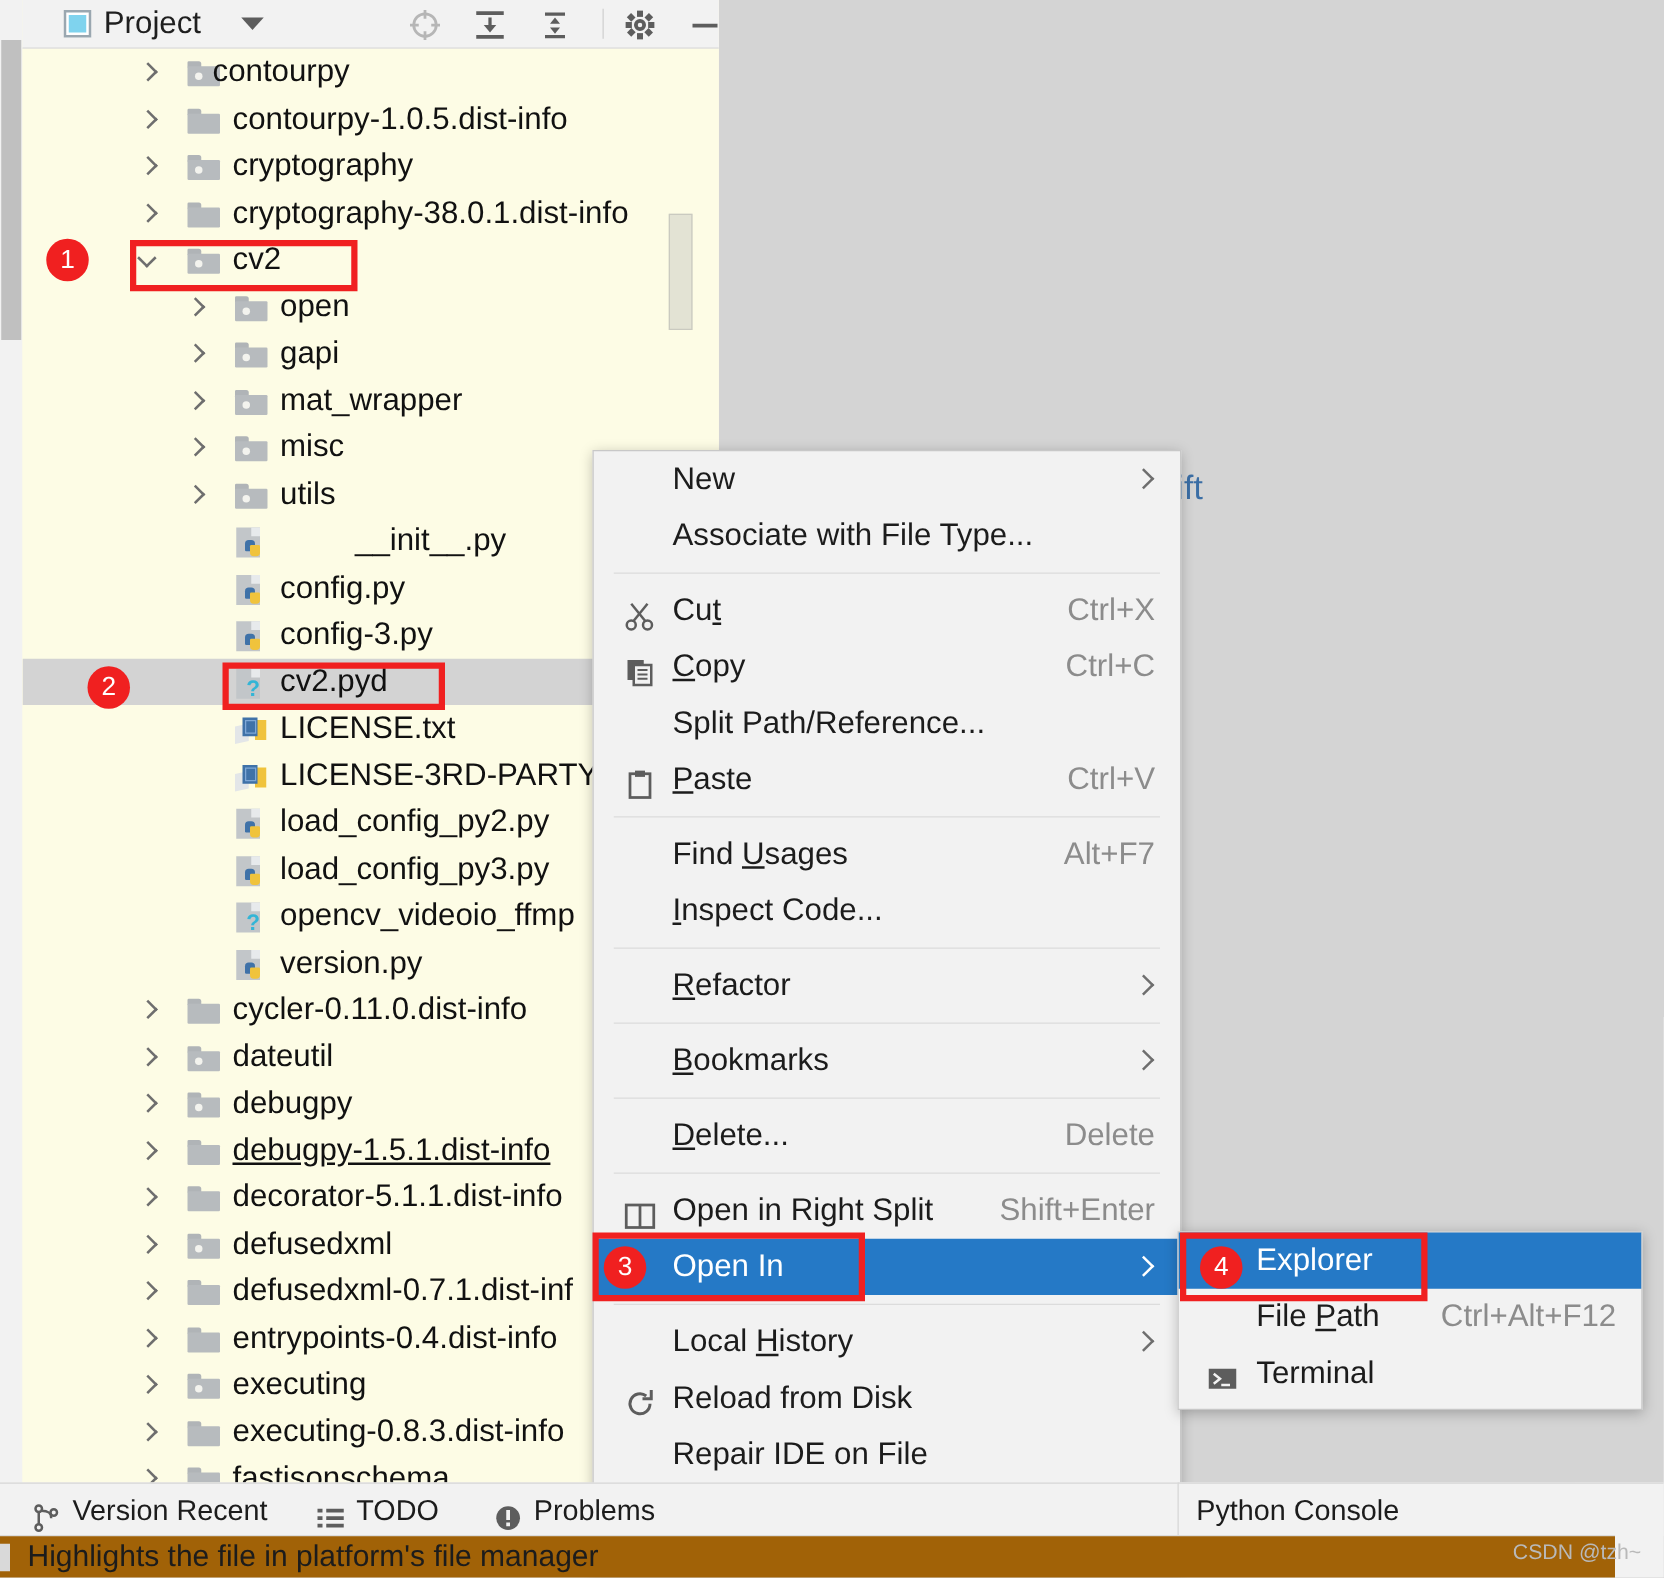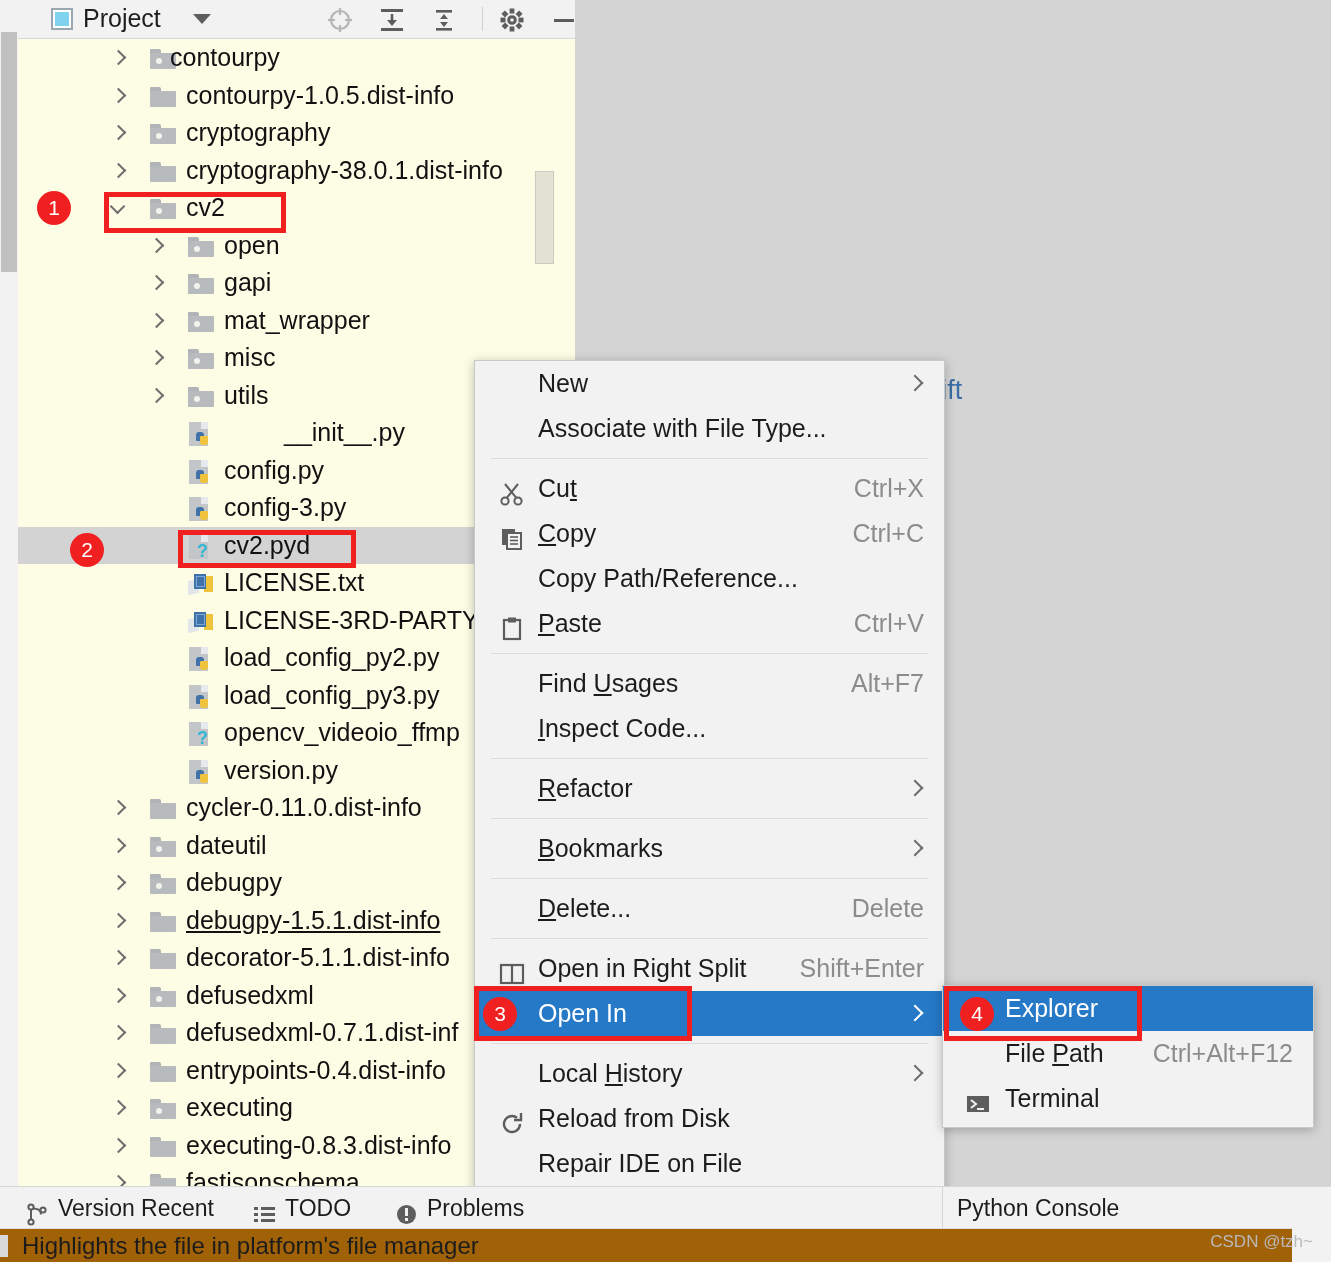--- a/index.html
+++ b/index.html
@@ -613,21 +613,21 @@
           <rect x="3" y="3" width="13" height="16" fill="#5d5d5d"></rect>
           <rect x="8" y="7" width="14" height="16" fill="#f2f2f2" stroke="#5d5d5d" stroke-width="2"></rect>
           <line x1="11" y1="11" x2="19" y2="11" stroke="#5d5d5d" stroke-width="1.6"></line>
           <line x1="11" y1="14.5" x2="19" y2="14.5" stroke="#5d5d5d" stroke-width="1.6"></line>
           <line x1="11" y1="18" x2="19" y2="18" stroke="#5d5d5d" stroke-width="1.6"></line>
         </svg></span>
       <span class="mtext"><span class="und">C</span>opy</span>
       <span class="mshort">Ctrl+C</span>
     </div>
     <div class="mi">
-      <span class="mtext">Copy Path/Reference...</span>
+      <span class="mtext">Split Path/Reference...</span>
     </div>
     <div class="mi">
       <span class="micon"><svg width="26" height="26" viewBox="0 0 26 26">
           <rect x="5" y="4" width="16" height="19" fill="none" stroke="#5d5d5d" stroke-width="2.2"></rect>
           <rect x="9" y="1.5" width="8" height="5" fill="#5d5d5d"></rect>
         </svg></span>
       <span class="mtext"><span class="und">P</span>aste</span>
       <span class="mshort">Ctrl+V</span>
     </div>
     <div class="msep"></div>

